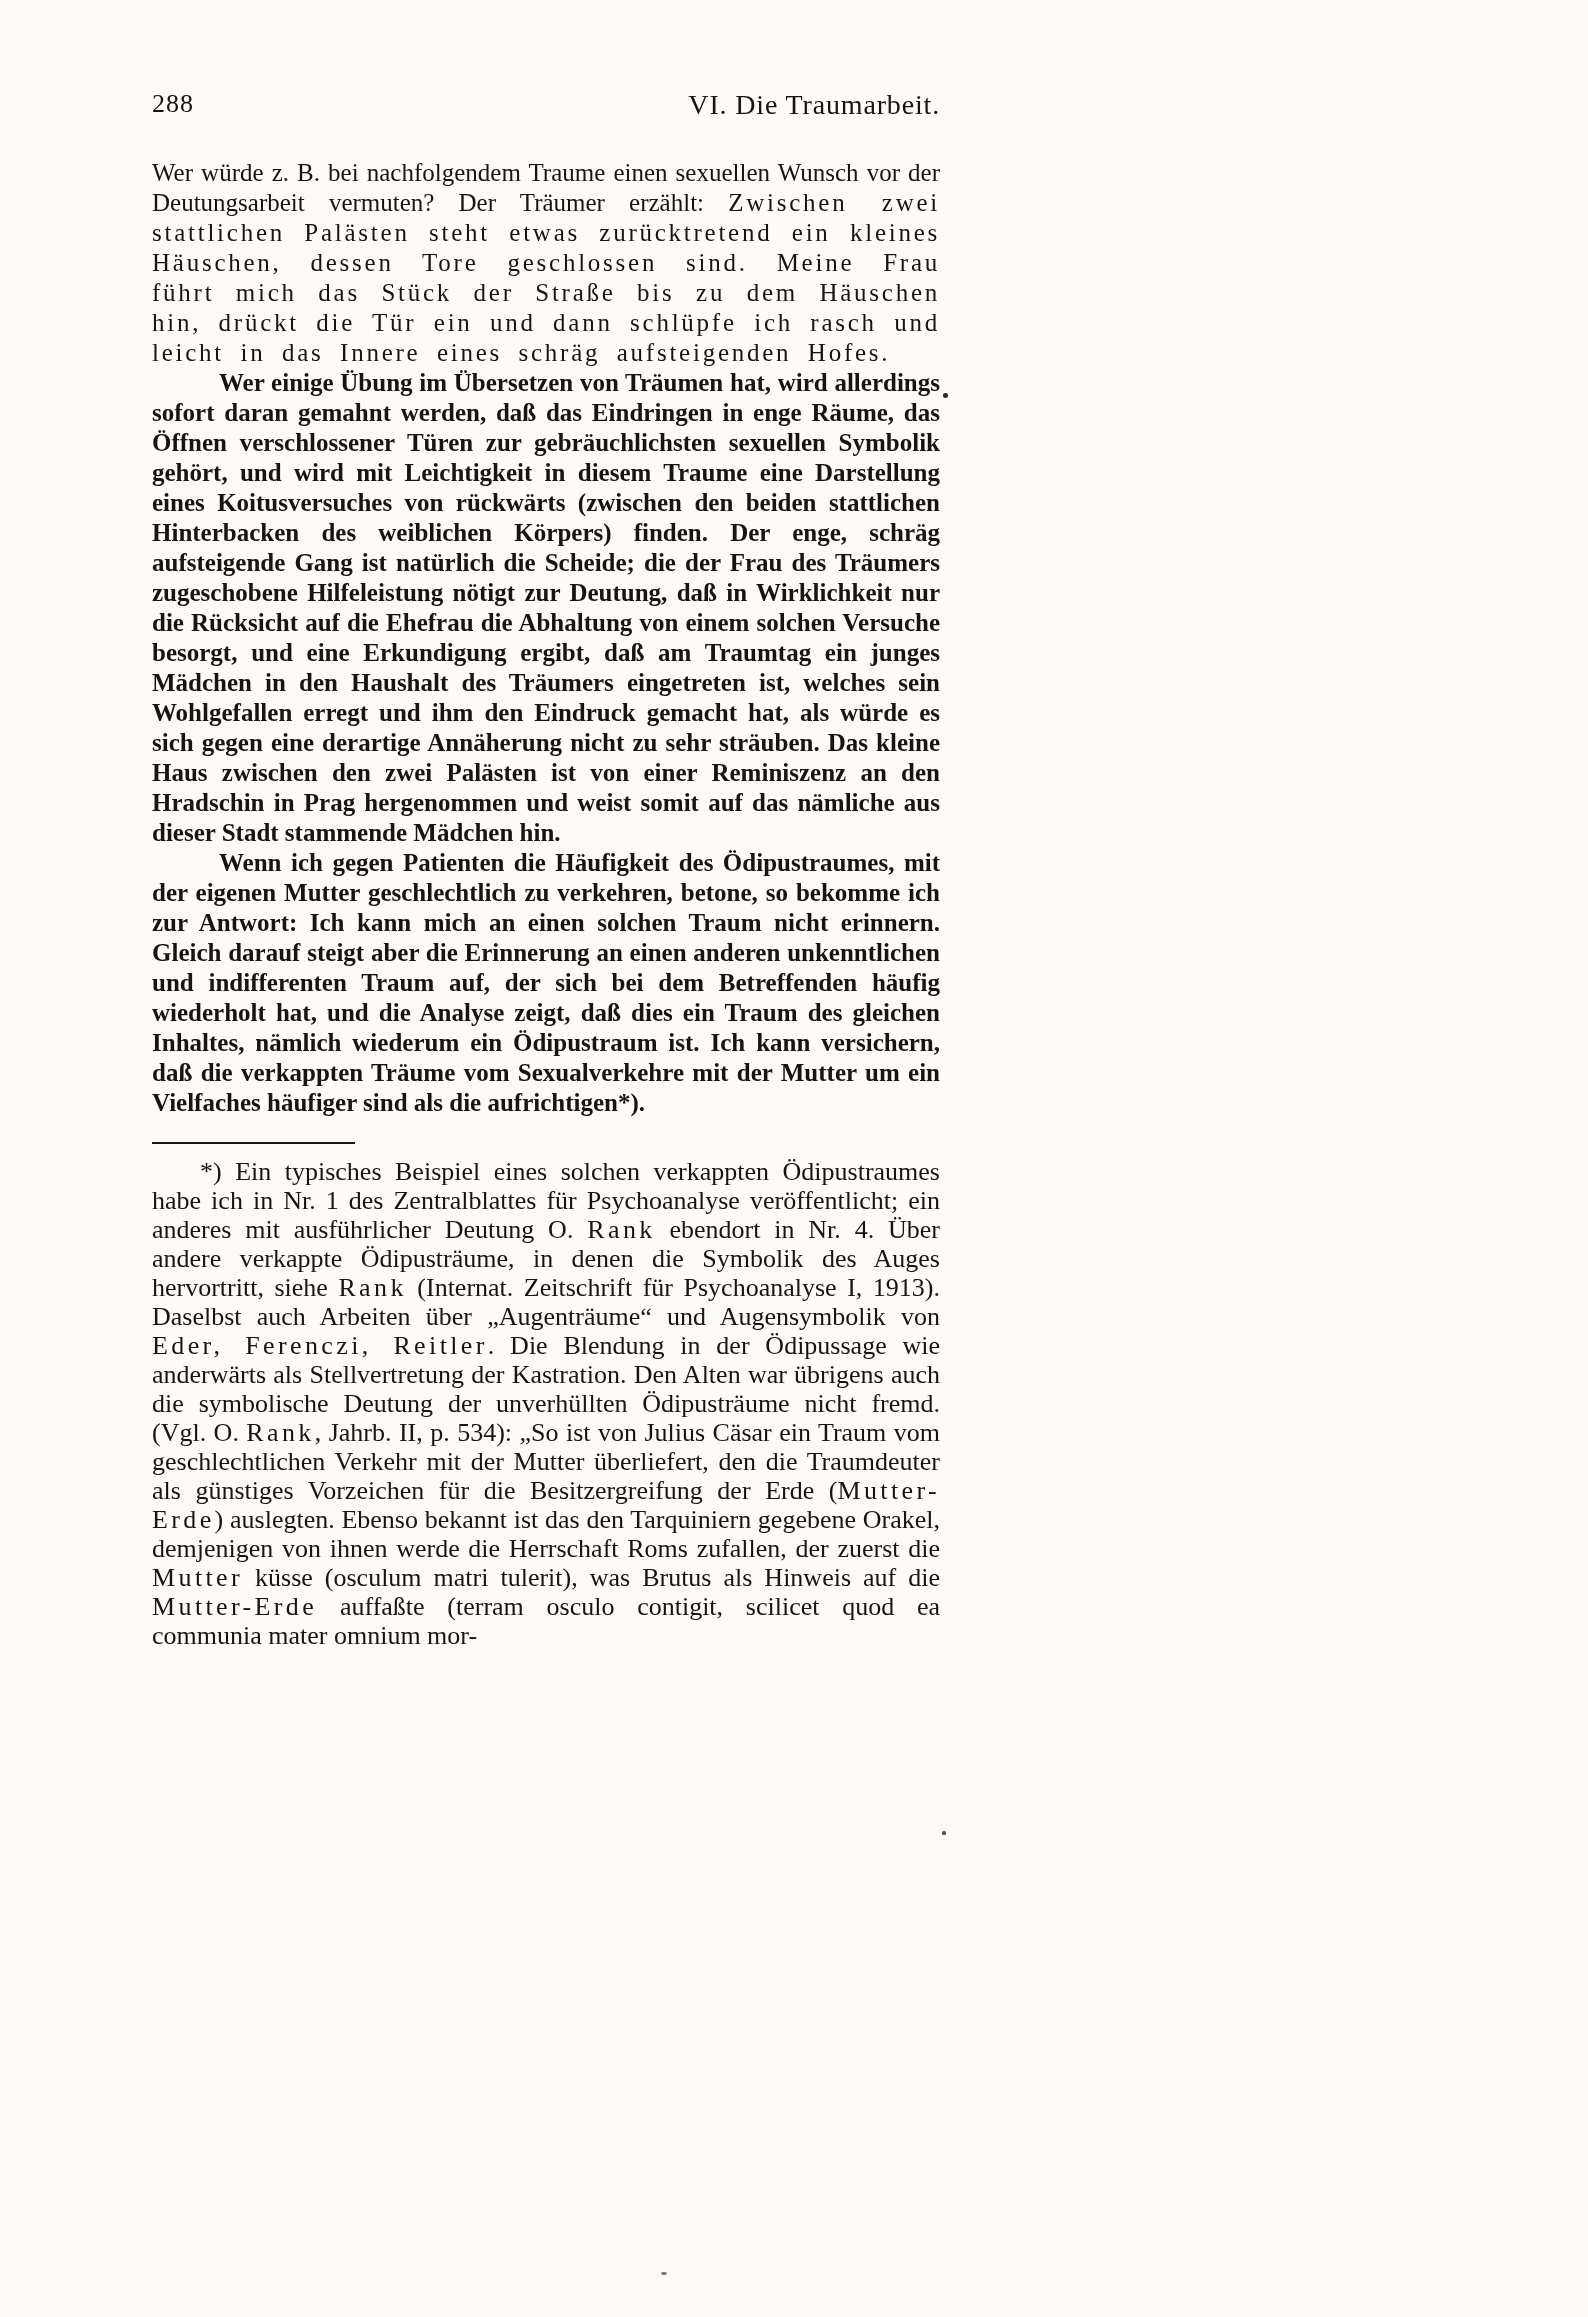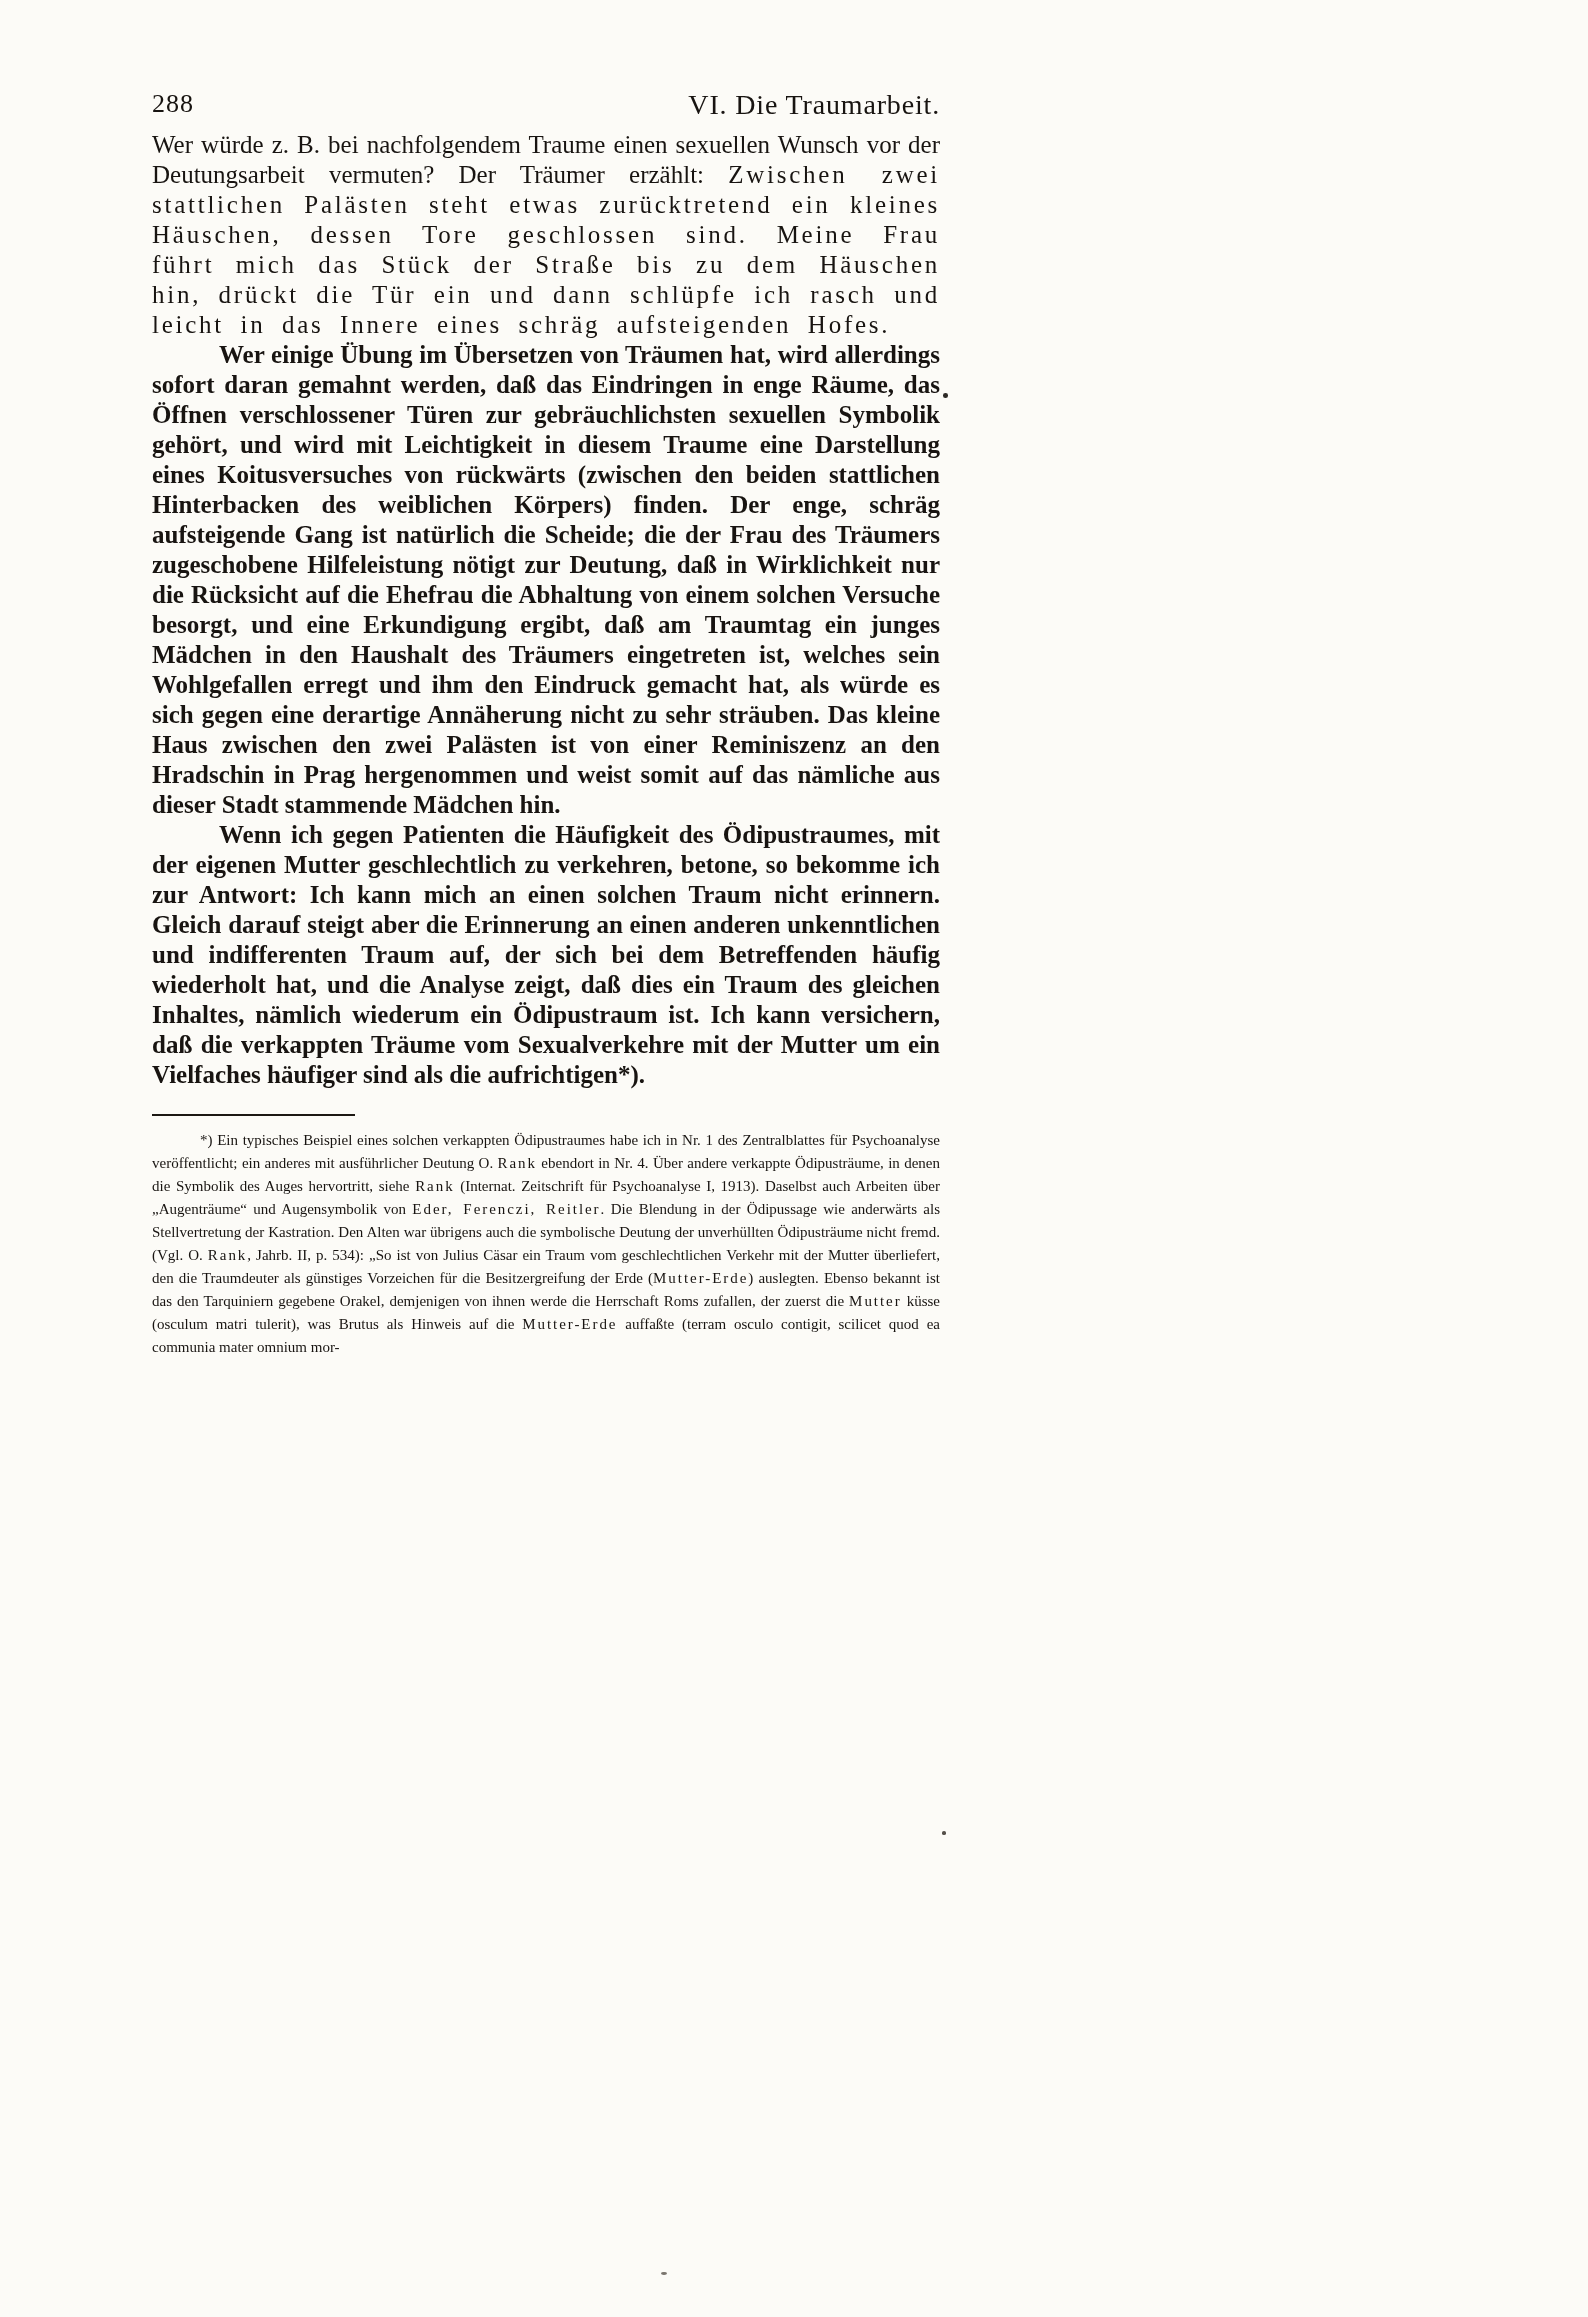--- a/index.html
+++ b/index.html
@@ -35,21 +35,21 @@
     font-size: 26px;
     letter-spacing: 0.04em;
   }
   .chapter {
     text-align: right;
     font-size: 28px;
     font-weight: normal;
     letter-spacing: 0.03em;
   }
   .main-text {
-    margin-top: 7px;
+    margin-top: 35px;
   }
   .main-text p {
     margin: 0;
     font-size: 25px;
     line-height: 30px;
     text-align: justify;
     hyphens: auto;
     -webkit-hyphens: auto;
   }
   .main-text p.indent {
@@ -61,22 +61,22 @@
     word-spacing: 0.3em;
   }
   .footnote-rule {
     margin-top: 24px;
     width: 203px;
     height: 1.9px;
     background: #1c1813;
   }
   .footnote {
     margin: 13px 0 12px 0;
-    font-size: 15px;
-    line-height: 23px;
+    font-size: 26px;
+    line-height: 29px;
     text-align: justify;
     text-indent: 48px;
     hyphens: auto;
     -webkit-hyphens: auto;
   }
   .footnote .spaced {
     letter-spacing: 0.13em;
     word-spacing: 0.1em;
   }
   .speck {

